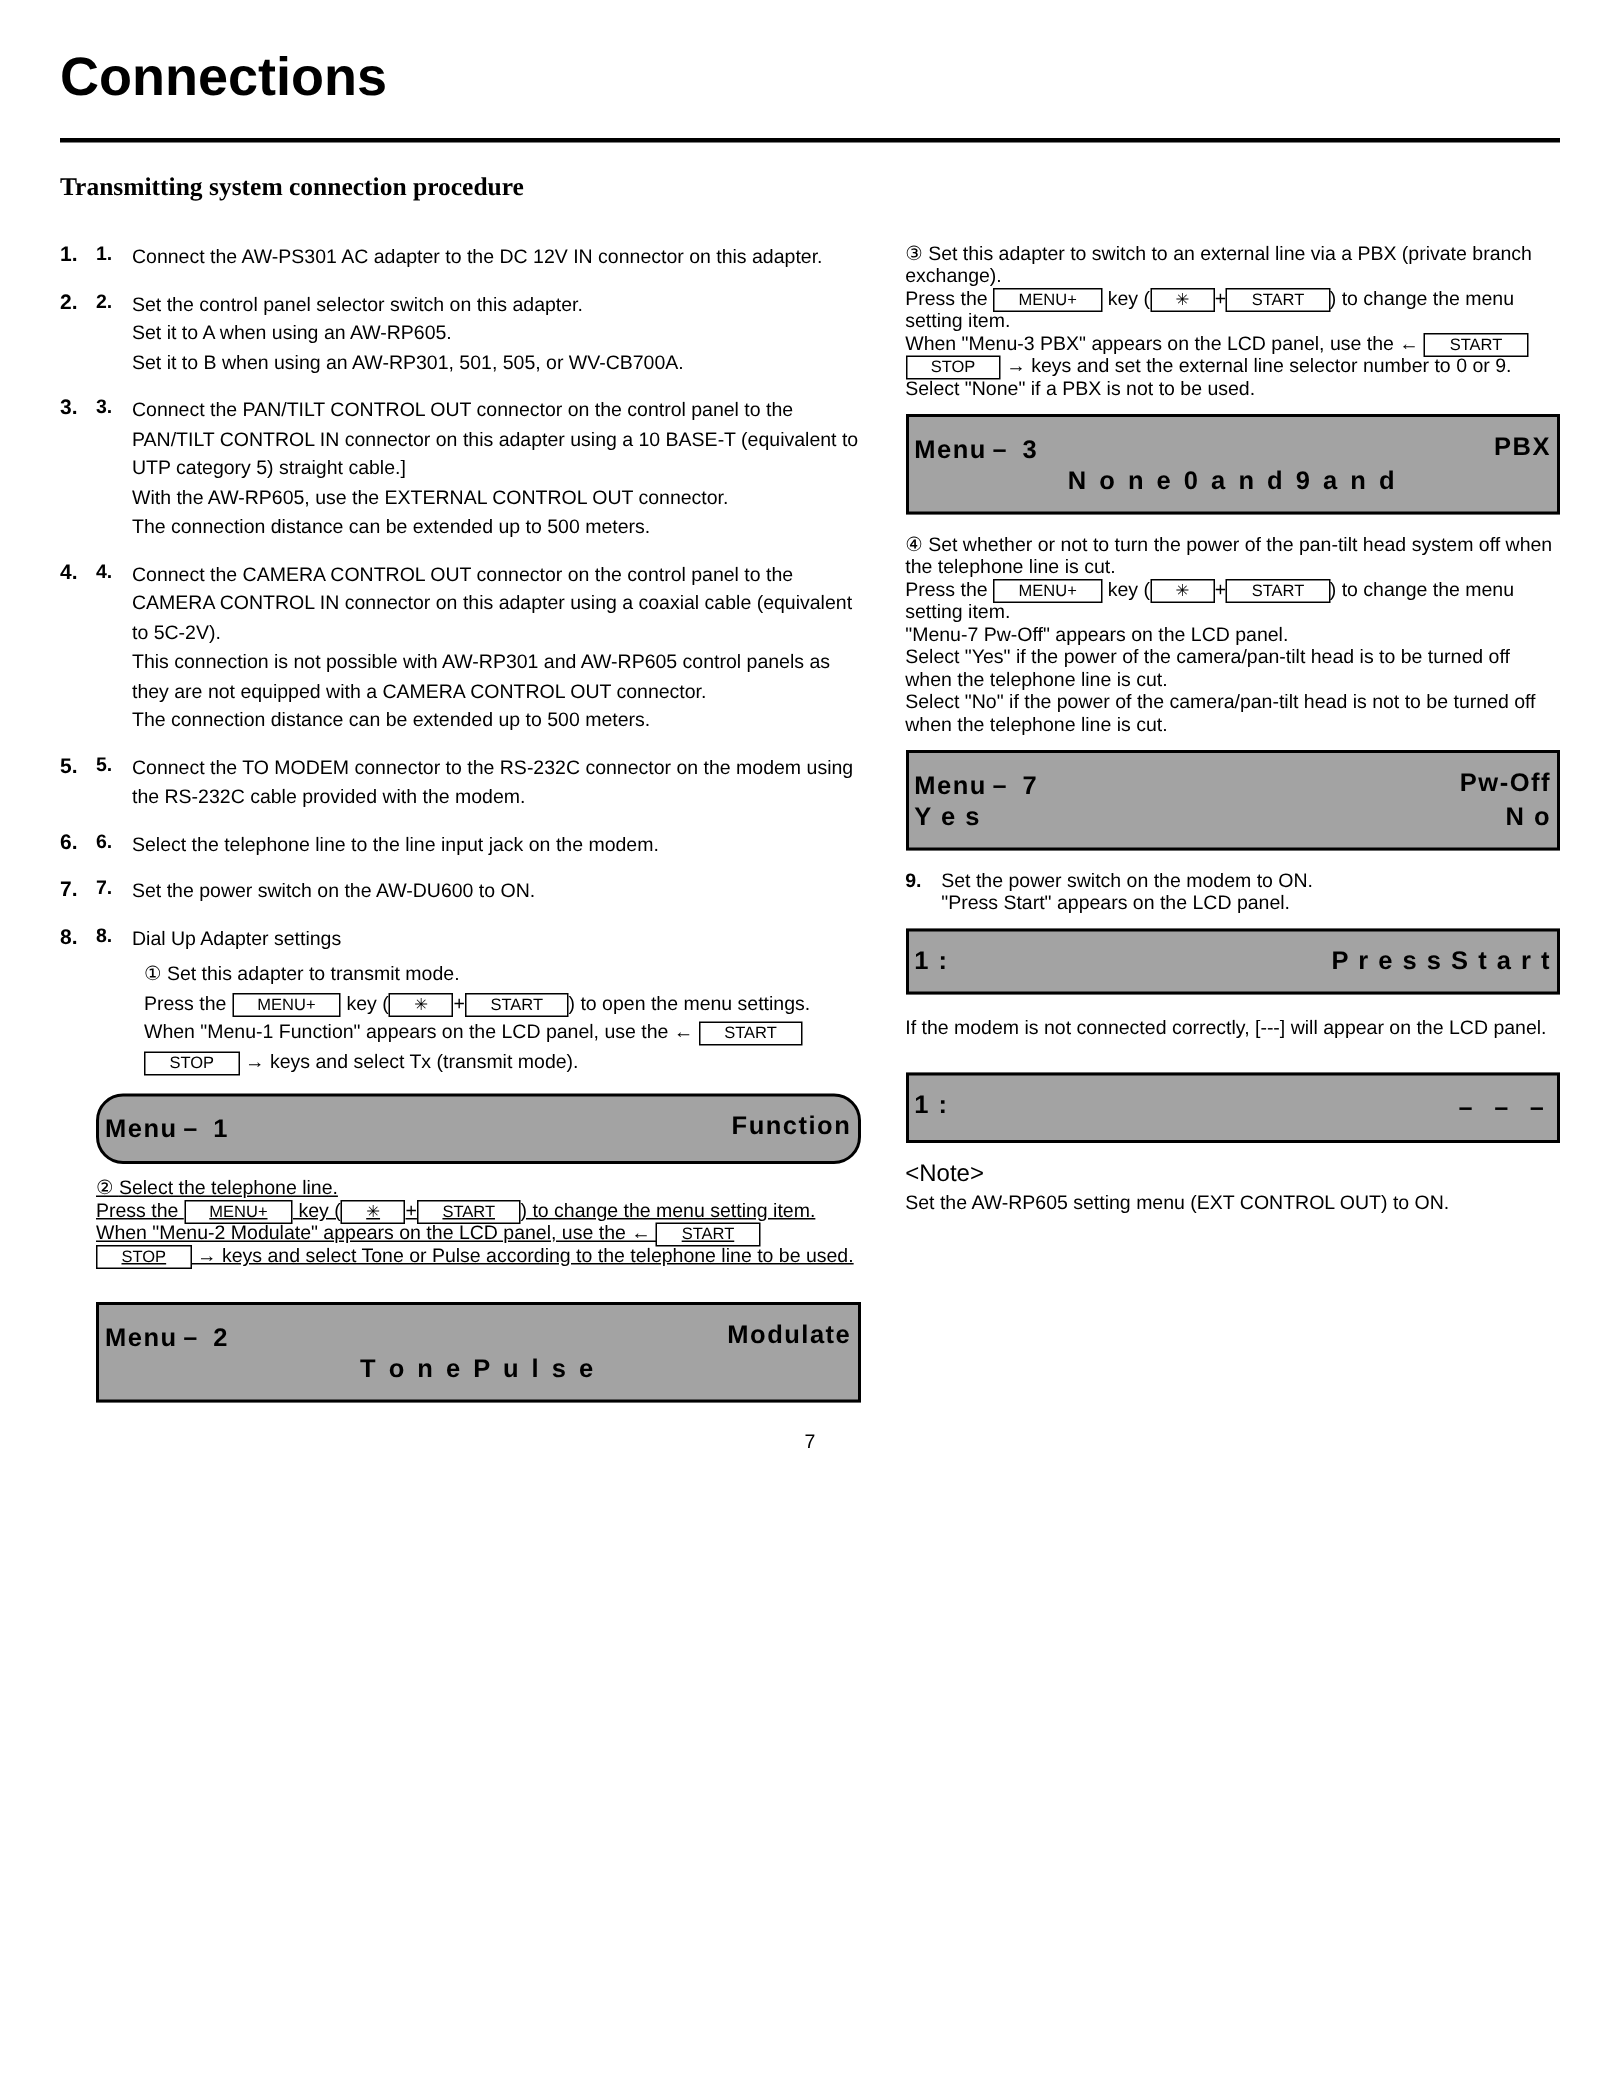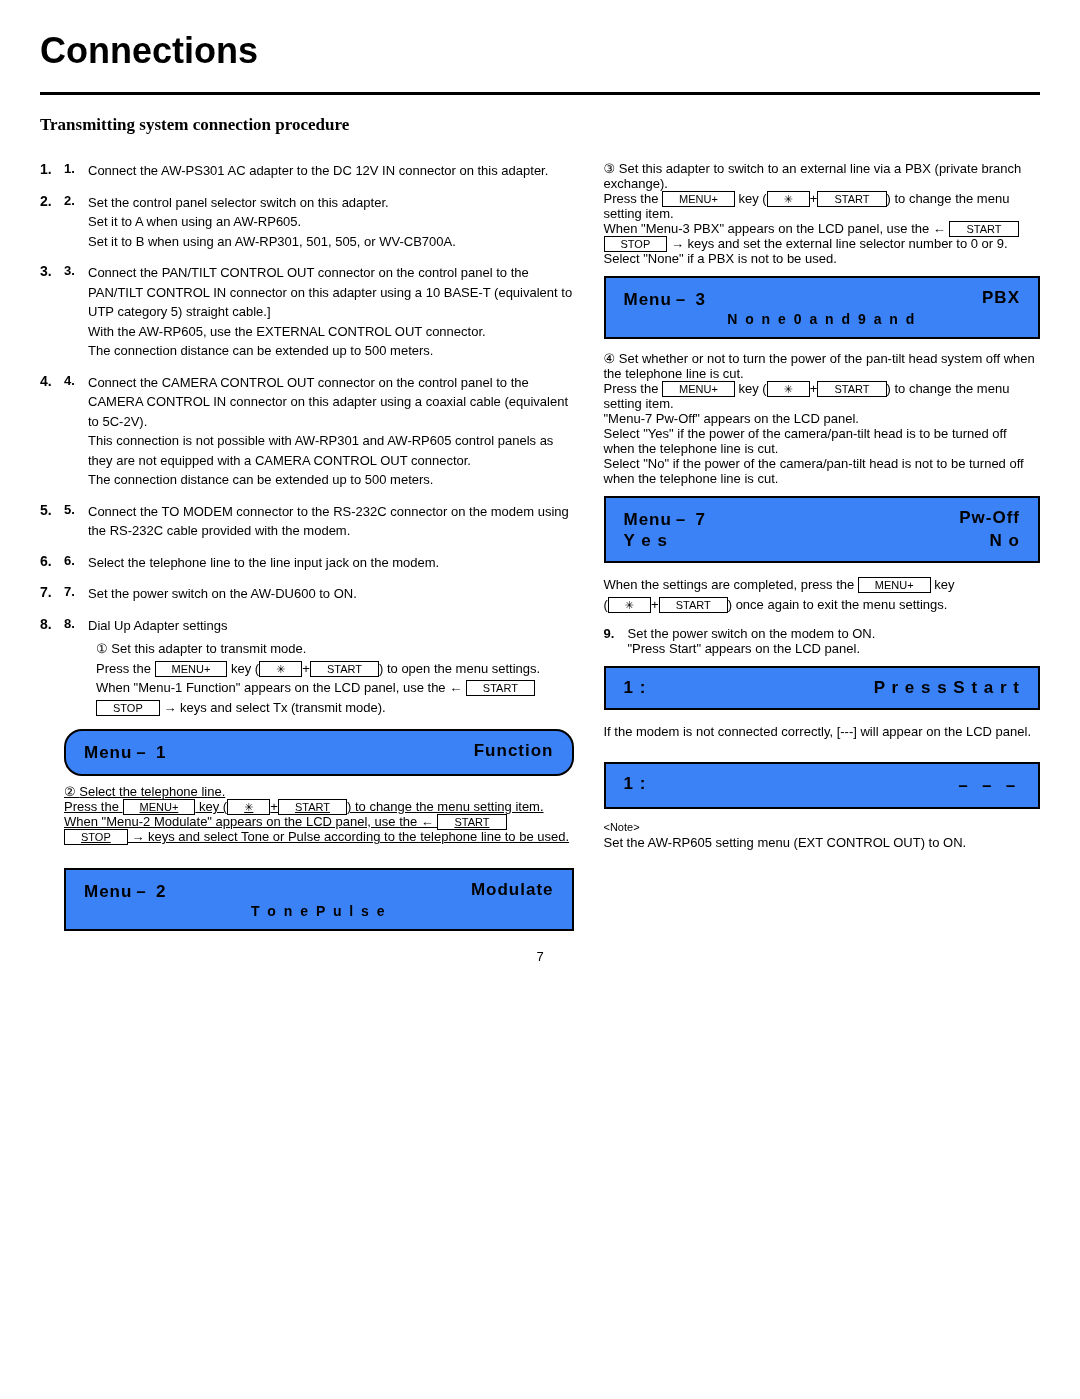--- a/index.html
+++ b/index.html
@@ -57,35 +57,35 @@
       line-height: 1.5;
     }
     .inline-key {
       border: 1px solid #000;
       padding: 1px 16px;
       font-size: 11px;
       display: inline;
     }
     .lcd-box {
       border: 2px solid #000;
-      background: #3b82f6;
-      padding: 10px 18px;
+      background: #a3a3a3;
+      padding: 10px 4px;
       margin: 10px 0;
       text-align: center;
     }
     .lcd-row {
       display: flex;
       justify-content: space-between;
       font-size: 17px;
       font-weight: bold;
       letter-spacing: 1px;
     }
     .lcd-row-center {
       text-align: center;
-      font-size: 14px;
+      font-size: 17px;
       font-weight: bold;
       letter-spacing: 2px;
     }
     .note-section {
       margin-top: 8px;
     }
     .page-num {
       text-align: center;
       margin-top: 10px;
       font-size: 13px;
@@ -208,23 +208,20 @@
       <div class="lcd-row">
         <span>Menu－ 7</span>
         <span>Pw-Off</span>
       </div>
       <div class="lcd-row">
         <span>Y e s</span>
         <span>N o</span>
       </div>
     </div>
 
-    <div style="margin-bottom: 12px; line-height: 1.5;">
-      When the settings are completed, press the <span class="inline-key">MENU+</span> key (<span class="inline-key">✳</span>+<span class="inline-key">START</span>) once again to exit the menu settings.
-    </div>
 
     <div style="display:flex; gap:6px; margin-bottom:8px;">
       <span style="font-weight:bold; min-width:18px;">9.</span>
       <div>
         <span>Set the power switch on the modem to ON.</span><br>
         <span>"Press Start" appears on the LCD panel.</span>
       </div>
     </div>
 
     <div class="lcd-box" style="margin-bottom: 12px;">
@@ -237,20 +234,20 @@
     <div style="margin-bottom: 20px; line-height:1.5;">If the modem is not connected correctly, [---] will appear on the LCD panel.</div>
 
     <div class="lcd-box" style="margin-bottom: 12px;">
       <div class="lcd-row">
         <span>1 :</span>
         <span>－ － －</span>
       </div>
     </div>
 
     <div class="note-section">
-      <div style="font-size:11px;">&lt;Note&gt;</div>
+      <div style="font-size:16px;">&lt;Note&gt;</div>
       <div style="line-height:1.5;">Set the AW-RP605 setting menu (EXT CONTROL OUT) to ON.</div>
     </div>
 
   </div>
 </div>
 
 <div class="page-num">7</div>
 
 </body></html>

